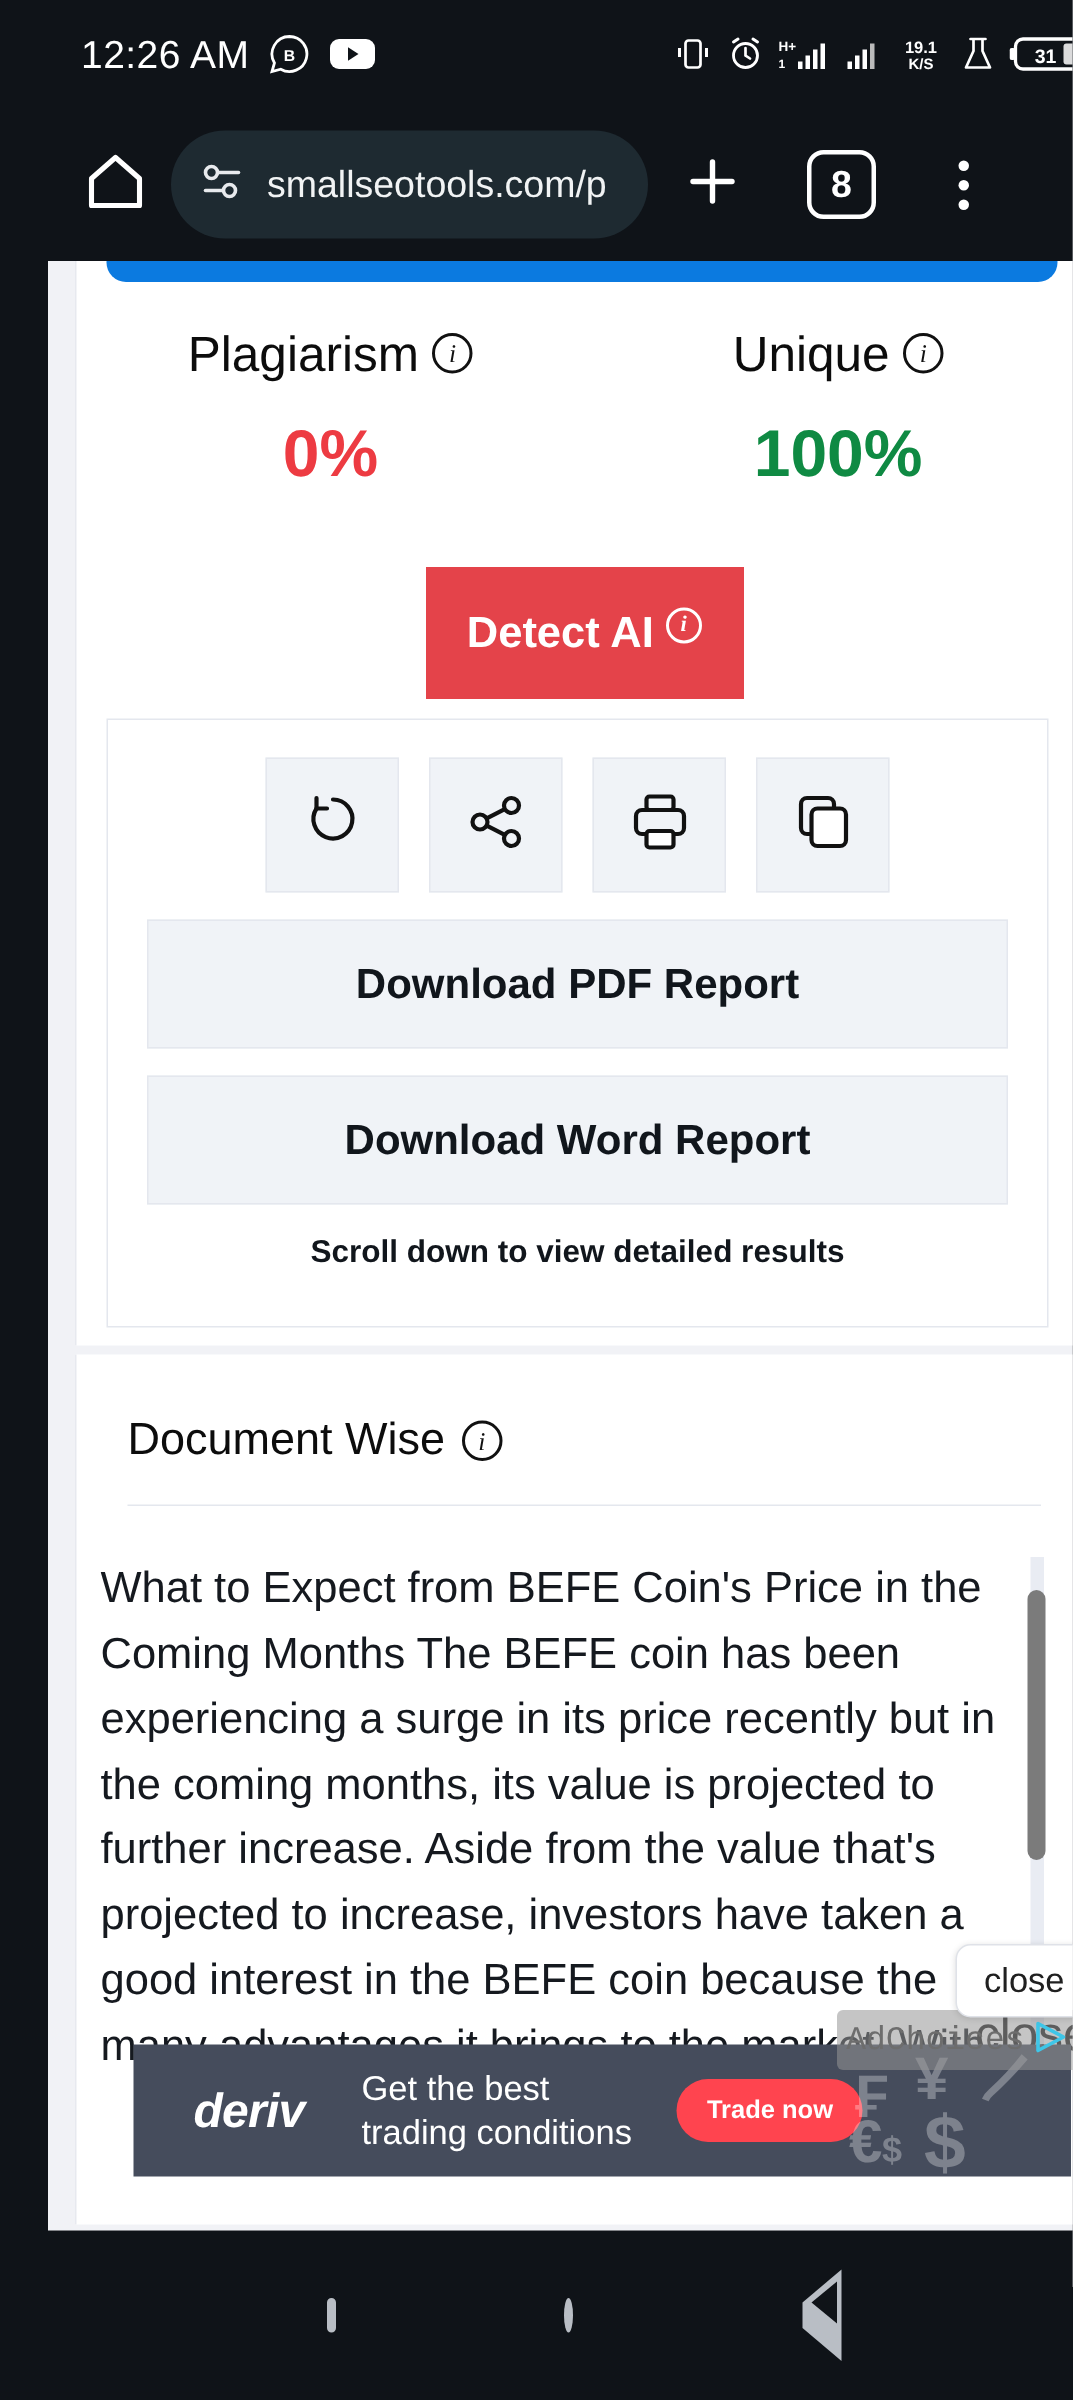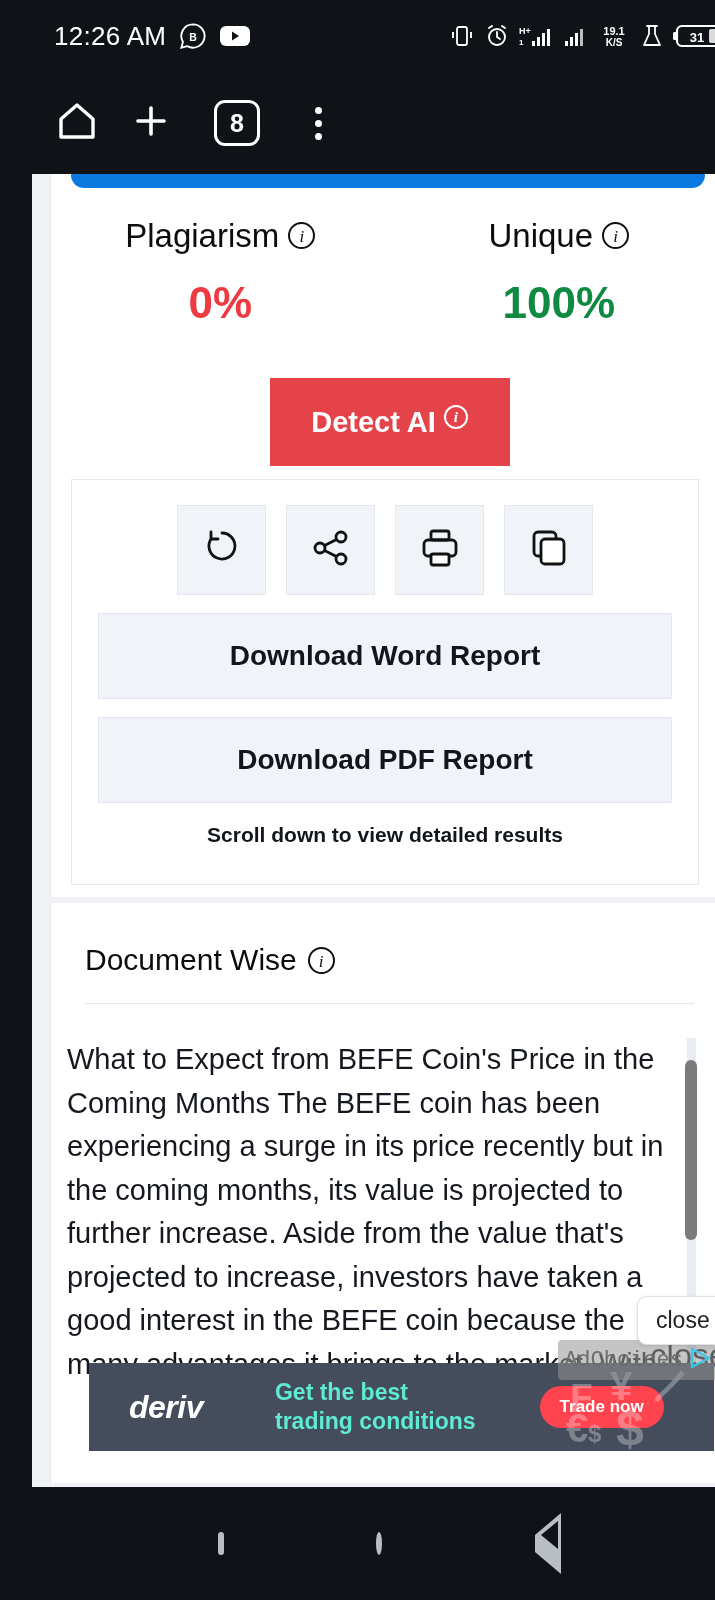--- a/index.html
+++ b/index.html
@@ -87,21 +87,21 @@
     transform:translateY(-50%); text-align:center;
     font-size:17px; font-style:italic; font-family:"Liberation Serif",serif; color:#111; line-height:1;
   }
   .info-i.sm{ width:24px;height:24px;border-width:2.2px; }
   .info-i.sm::before{ font-size:15px; }
   .info-i.wh{ border-color:#fff; }
   .info-i.wh::before{ color:#fff; }
 
   .detect-ai{
     position:absolute; top:204px; left:50%; transform:translateX(-50%);
-    width:240px; height:88px; background:#e4434a; color:#fff;
+    width:212px; height:88px; background:#e4434a; color:#fff;
     border:none; cursor:pointer;
     display:flex; align-items:center; justify-content:center; gap:8px;
     font-size:29px; font-weight:700; font-family:"Liberation Sans",sans-serif;
   }
   .detect-ai .info-i{ margin-top:-10px; }
 
   .action-box{
     position:absolute; top:305px; left:20px; width:628px; height:406px;
     border:1px solid #e4e7ee; background:#fff;
   }
@@ -156,27 +156,27 @@
   .close-ghost{
     position:absolute; left:618px; top:1163px; z-index:30;
     font-size:33px; color:#1a1a1a; font-weight:400;
   }
 
   
   .ad{
     position:absolute; left:57px; top:1189px; width:625px; height:88px;
     background:#454c5c; overflow:hidden; z-index:35;
   }
-  .ad-inner{ position:relative; width:100%; height:100%; display:flex; align-items:center;gap:34px; }
+  .ad-inner{ position:relative; width:100%; height:100%; display:flex; align-items:center; }
   .ad-logo{
     margin-left:40px; color:#fff; font-size:32px; font-weight:700;
     font-style:italic; font-family:"Liberation Sans",sans-serif; letter-spacing:-.5px;
   }
   .ad-copy{
-    margin-left:38px; color:#5eead4; font-size:23px; font-weight:700; line-height:1.24;
+    margin-left:38px; color:#ffffff; font-size:23px; font-weight:400; line-height:1.24;
   }
   .ad-cta{
     margin-left:30px; background:#ff444f; color:#fff; border:none;
     border-radius:22px; padding:11px 20px; font-size:17px; font-weight:700;
     cursor:pointer; font-family:"Liberation Sans",sans-serif;
   }
   .ad-currency{
     position:absolute; right:0; top:0; width:150px; height:88px;
     color:rgba(255,255,255,.30); font-size:40px; font-weight:700;
     line-height:.95; overflow:hidden; pointer-events:none;
@@ -286,20 +286,31 @@
 
   <div class="chrome">
     <div class="home-btn">
       <span>
         <svg width="44" height="44" viewBox="0 0 44 44">
             <path d="M22 6 L38 20 L38 38 L6 38 L6 20 Z" fill="none" stroke="#fff" stroke-width="3.4" stroke-linejoin="round"></path>
           </svg>
       </span>
     </div>
 
+    <div class="omnibox">
+      <span>
+        <svg width="32" height="32" viewBox="0 0 32 32">
+          <circle cx="9" cy="10" r="4" fill="none" stroke="#e8eaed" stroke-width="2.4"></circle>
+          <line x1="14" y1="10" x2="27" y2="10" stroke="#e8eaed" stroke-width="2.4" stroke-linecap="round"></line>
+          <circle cx="21" cy="22" r="4" fill="none" stroke="#e8eaed" stroke-width="2.4"></circle>
+          <line x1="5" y1="22" x2="16" y2="22" stroke="#e8eaed" stroke-width="2.4" stroke-linecap="round"></line>
+        </svg>
+      </span>
+      <span class="url">smallseotools.com/p</span>
+    </div>
 
     <div class="newtab-btn">
       <span>
         <svg width="44" height="44" viewBox="0 0 44 44">
             <line x1="22" y1="9" x2="22" y2="35" stroke="#fff" stroke-width="3.6" stroke-linecap="round"></line>
             <line x1="9" y1="22" x2="35" y2="22" stroke="#fff" stroke-width="3.6" stroke-linecap="round"></line>
           </svg>
       </span>
     </div>
 
@@ -374,22 +385,22 @@
           <div class="icon-btn">
             <span>
               <svg width="46" height="46" viewBox="0 0 46 46">
                 <rect x="8" y="7" width="22" height="24" rx="4" fill="none" stroke="#111" stroke-width="2.8"></rect>
                 <rect x="15" y="14" width="23" height="25" rx="4" fill="#fff" stroke="#111" stroke-width="2.8"></rect>
               </svg>
             </span>
           </div>
         </div>
 
+        <div class="dl-btn">Download PDF Report</div>
         <div class="dl-btn">Download Word Report</div>
-        <div class="dl-btn">Download PDF Report</div>
         <div class="scroll-hint">Scroll down to view detailed results</div>
       </div>
     </div>
 
     <div class="card" id="doc-card">
       <div class="doc-head">
         <span>Document Wise</span>
         <span class="info-i"></span>
       </div>
       <div class="doc-divider"></div>

